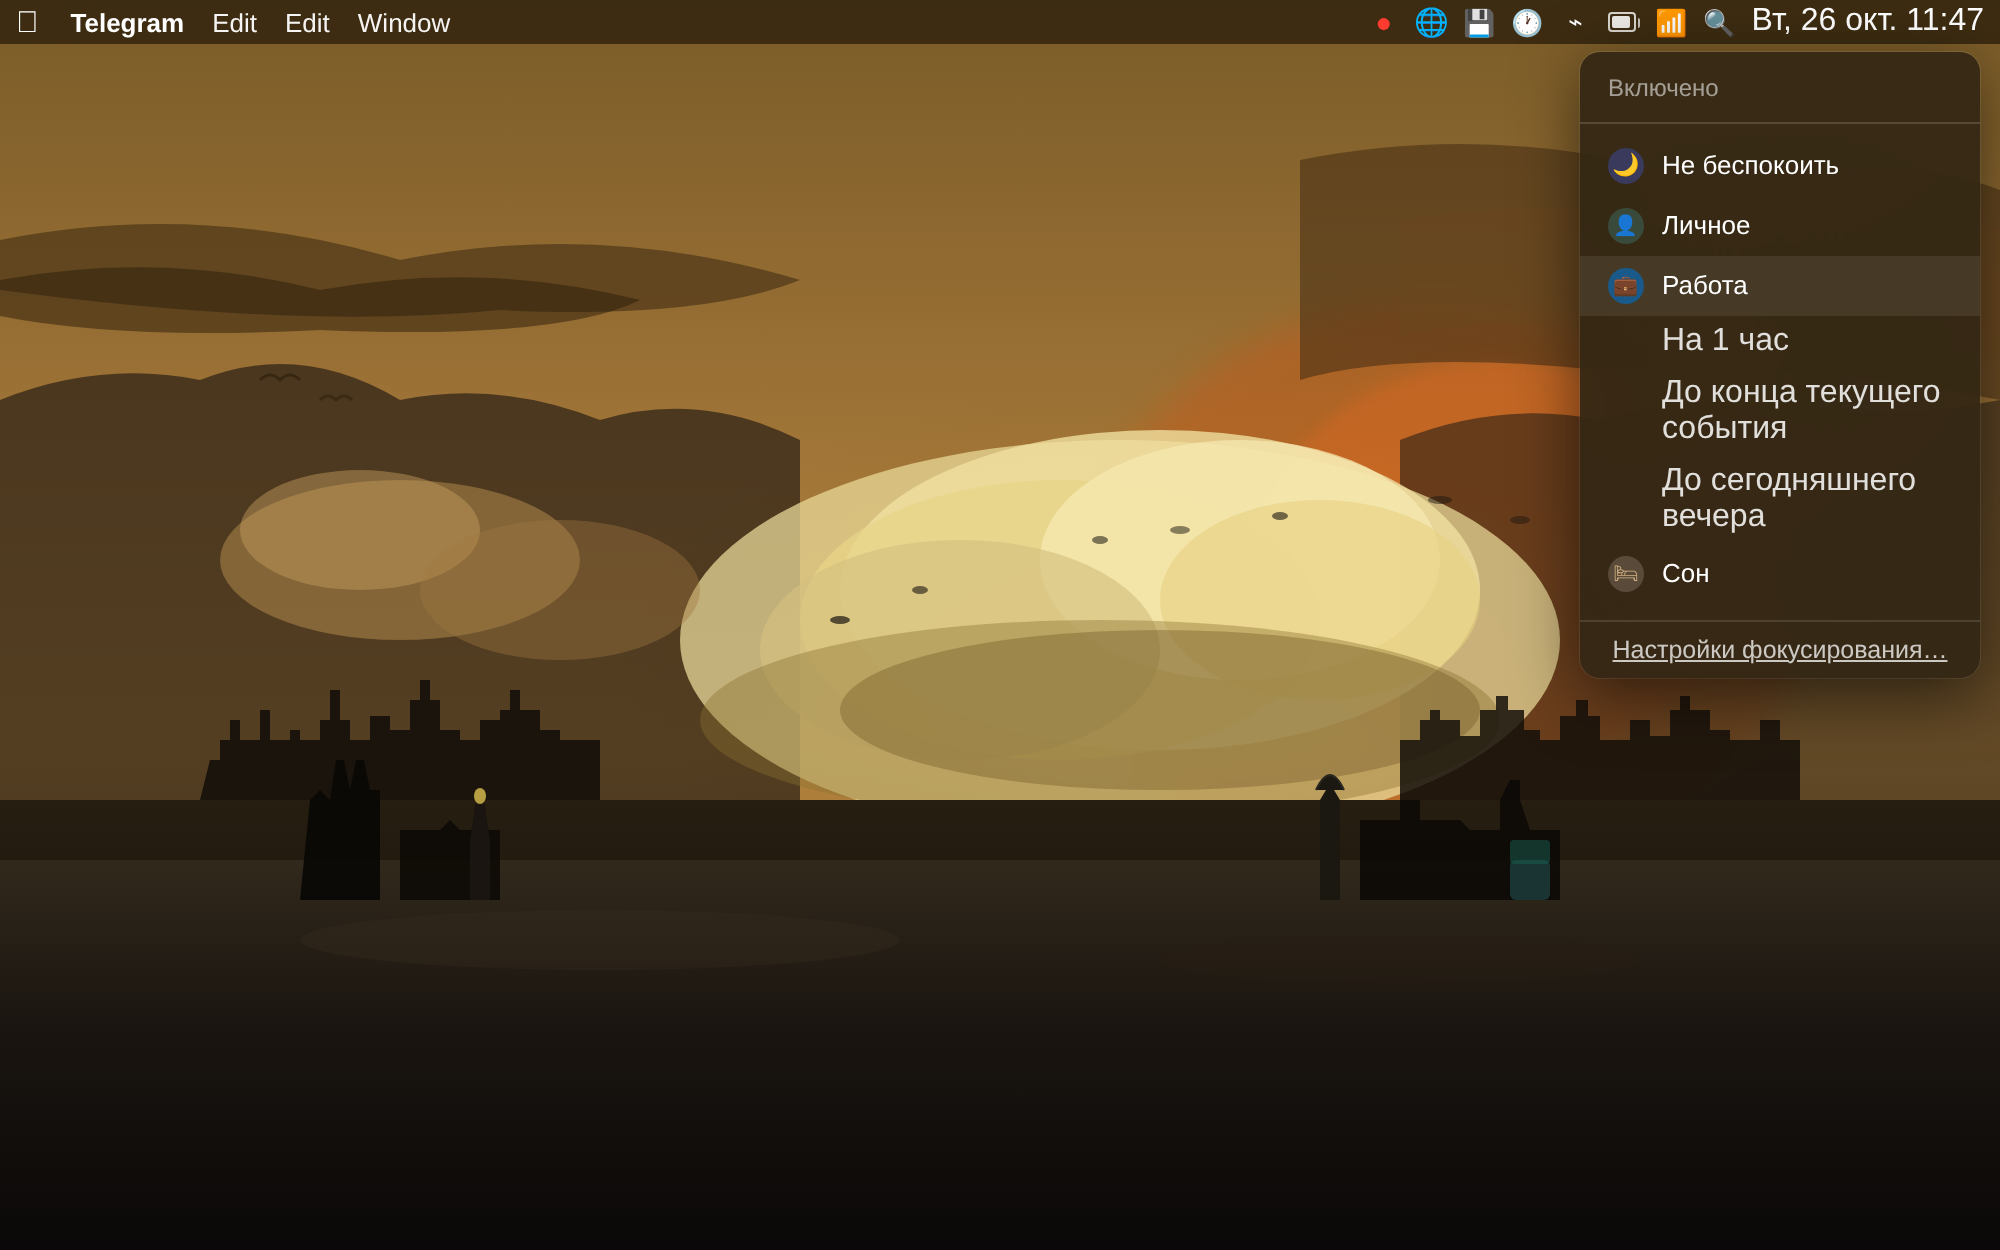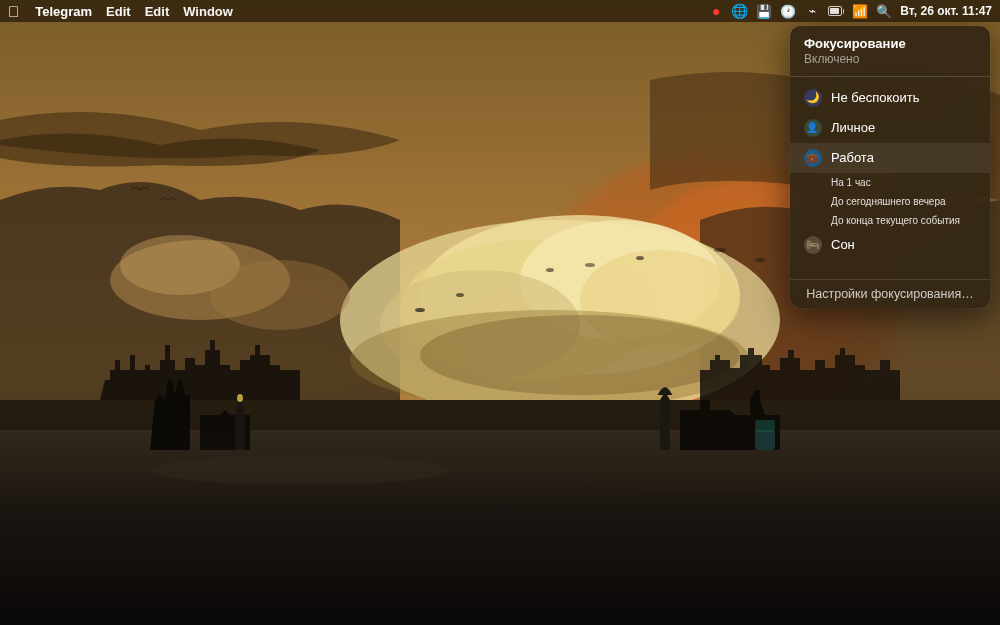--- a/index.html
+++ b/index.html
@@ -53,21 +53,21 @@
     .menubar-apple {
       font-size: 15px;
       margin-right: 2px;
     }
 
     .menubar-app-name {
       font-weight: 700;
     }
 
     .menubar-item {
-      font-weight: 700;
+      font-weight: 400;
       opacity: 0.95;
       cursor: default;
     }
 
     .menubar-right {
       margin-left: auto;
       display: flex;
       align-items: center;
       gap: 8px;
       font-size: 12px;
@@ -76,22 +76,22 @@
     .menubar-icon {
       width: 16px;
       height: 16px;
       display: flex;
       align-items: center;
       justify-content: center;
       font-size: 13px;
     }
 
     .menubar-datetime {
-      font-size: 12px;
-      font-weight: 700;
+      font-size: 16px;
+      font-weight: 400;
     }
 
     
     .focus-panel {
       position: absolute;
       top: 26px;
       right: 10px;
       width: 200px;
       background: rgba(50, 38, 20, 0.92);
       backdrop-filter: blur(40px);
@@ -164,35 +164,36 @@
 
     .focus-item-icon.sleep {
       background: #5a4a3a;
       color: #d0b080;
     }
 
     .focus-sub-item {
       display: flex;
       align-items: center;
       padding: 4px 14px 4px 41px;
-      font-size: 10px;
+      font-size: 16px;
       color: rgba(255,255,255,0.85);
       cursor: default;
     }
 
     .focus-settings {
       display: flex;
       align-items: center;
       justify-content: center;
       padding: 7px 14px;
       font-size: 12.5px;
       color: rgba(255,255,255,0.75);
       cursor: default;
       border-top: 0.5px solid rgba(255,255,255,0.12);
-      margin-top: 19px;
+      margin-top: 8px;
+      text-decoration: underline;
     }
 
     
     .battery-icon {
       display: inline-flex;
       align-items: center;
       gap: 1px;
     }
 
     .battery-body {
@@ -358,21 +359,20 @@
       <span class="menubar-icon" style="font-size:13px;">📶</span>
 
       <span class="menubar-icon" style="font-size:13px;">🔍</span>
 
       <span class="menubar-datetime">Вт, 26 окт. 11:47</span>
     </div>
   </div>
 
   <div class="focus-panel">
     <div class="focus-header">
-      <div class="focus-title">Фокусирование</div>
       <div class="focus-subtitle">Включено</div>
     </div>
     <div class="focus-divider"></div>
 
     <div class="focus-item">
       <span class="focus-item-icon moon">🌙</span>
       <span>Не беспокоить</span>
     </div>
 
     <div class="focus-item">
@@ -382,24 +382,24 @@
 
     <div class="focus-item" style="background:rgba(255,255,255,0.08);">
       <span class="focus-item-icon work" style="font-size:10px;">💼</span>
       <span>Работа</span>
     </div>
 
     <div class="focus-sub-item">
       <span>На 1 час</span>
     </div>
     <div class="focus-sub-item">
+      <span>До конца текущего события</span>
+    </div>
+    <div class="focus-sub-item">
       <span>До сегодняшнего вечера</span>
-    </div>
-    <div class="focus-sub-item">
-      <span>До конца текущего события</span>
     </div>
 
     <div class="focus-item">
       <span class="focus-item-icon sleep" style="font-size:10px;">🛏</span>
       <span>Сон</span>
     </div>
 
     <div class="focus-settings">
       <span>Настройки фокусирования…</span>
     </div>

